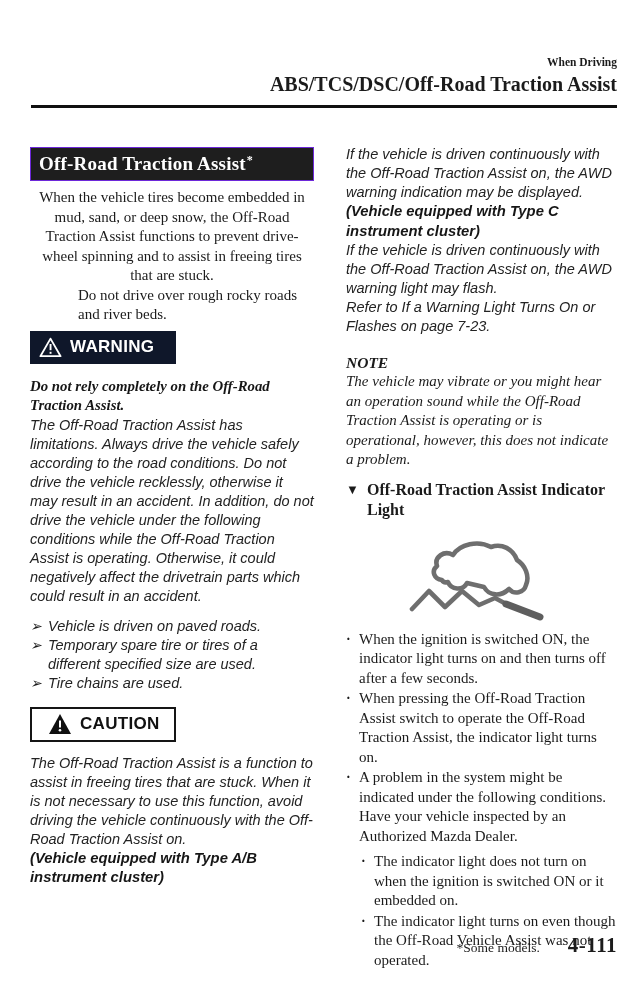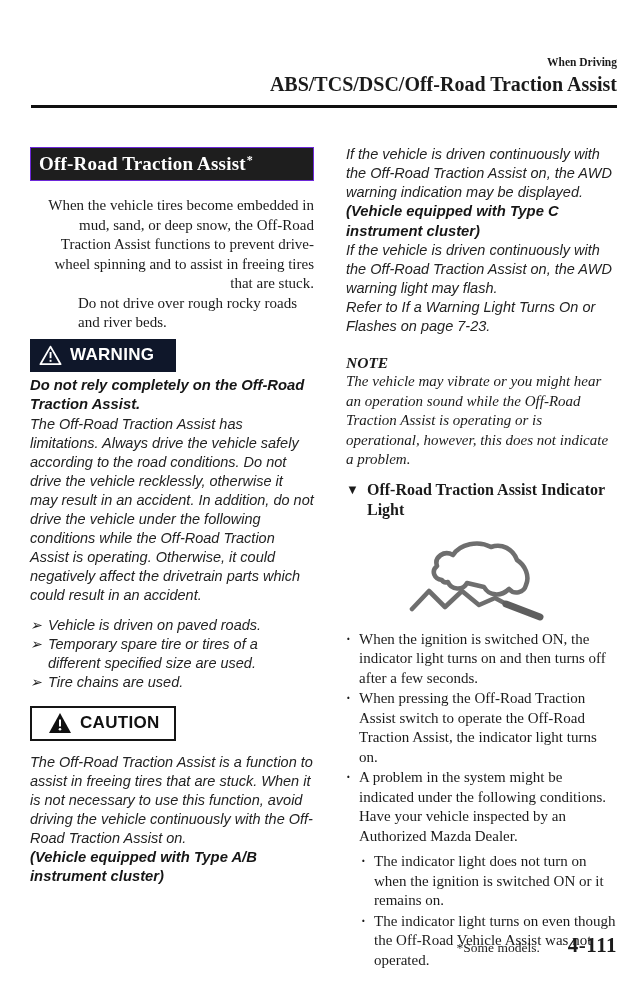--- a/index.html
+++ b/index.html
@@ -22,37 +22,37 @@
   .col-left  { left:30px;  width:284px; }
   .col-right { left:346px; width:272px; top:145px; }
 
   
   .title-box {
     background:#1e1e1e; color:#ffffff; border:1px solid #6d28d9;
     height:34px; display:flex; align-items:center; padding:0 8px;
     font:700 19px "Liberation Serif", serif; letter-spacing:.2px;
   }
   .title-box sup { font-size:12px; line-height:0; margin-left:1px; transform:translateY(-4px); }
-  .serif-p { font:15px/19.5px "Liberation Serif", serif; margin-top:15px; text-align:right; }
+  .serif-p { font:15px/19.5px "Liberation Serif", serif; margin-top:7px; text-align:center; }
   .serif-p2 { font:15px/19.5px "Liberation Serif", serif;margin-left:48px; }
 
   .warn-box {
     margin-top:6px; width:146px; height:33px; background:#0f172a; color:#fff;
     display:flex; align-items:center; gap:8px; padding:0 9px;
     font:700 17px "Liberation Sans", sans-serif; letter-spacing:.3px;
   }
   .caut-box {
     margin-top:14px; width:146px; height:35px; background:#fff; color:#111;
     border:2px solid #151515;
     display:flex; align-items:center; gap:8px; padding:0 16px;
     font:700 17px "Liberation Sans", sans-serif; letter-spacing:.3px;
   }
   .sans-i   { font:italic 14.5px/19px "Liberation Sans", sans-serif; color:#232323; }
   .sans-ib  { font:italic 700 14.8px/19.5px "Liberation Sans", sans-serif; color:#161616; }
-  .lead { margin-top:4px; } .mt12 { margin-top:12px; }
+  .lead { margin-top:13px;font-family:Liberation Serif, serif; } .mt12 { margin-top:12px; }
 
   .arrow-list { margin-top:11px; }
   .arrow-item { display:flex; }
   .arrow-item .mk { flex:0 0 18px; font:italic 14px/19px "Liberation Sans", sans-serif; }
   .arrow-item .tx { flex:1; }
 
   
   .note-label { margin-top:17px; font:italic 700 15.5px/19px "Liberation Serif", serif; }
   .serif-i { font:italic 15px/19.5px "Liberation Serif", serif; }
   .sec-head { margin-top:10px; display:flex; }
@@ -172,21 +172,21 @@
       <span class="mk">·</span>
       <span class="tx">When pressing the Off-Road Traction Assist switch to operate the Off-Road Traction Assist, the indicator light turns on.</span>
     </div>
     <div class="dot-item">
       <span class="mk">·</span>
       <span class="tx">A problem in the system might be indicated under the following conditions. Have your vehicle inspected by an Authorized Mazda Dealer.</span>
     </div>
     <div class="sub-list">
       <div class="dot-item">
         <span class="mk">·</span>
-        <span class="tx">The indicator light does not turn on when the ignition is switched ON or it remains on.</span>
+        <span class="tx">The indicator light does not turn on when the ignition is switched ON or it embedded on.</span>
       </div>
       <div class="dot-item">
         <span class="mk">·</span>
         <span class="tx">The indicator light turns on even though the Off-Road Vehicle Assist was not operated.</span>
       </div>
     </div>
   </div>
 
 </div>
 

